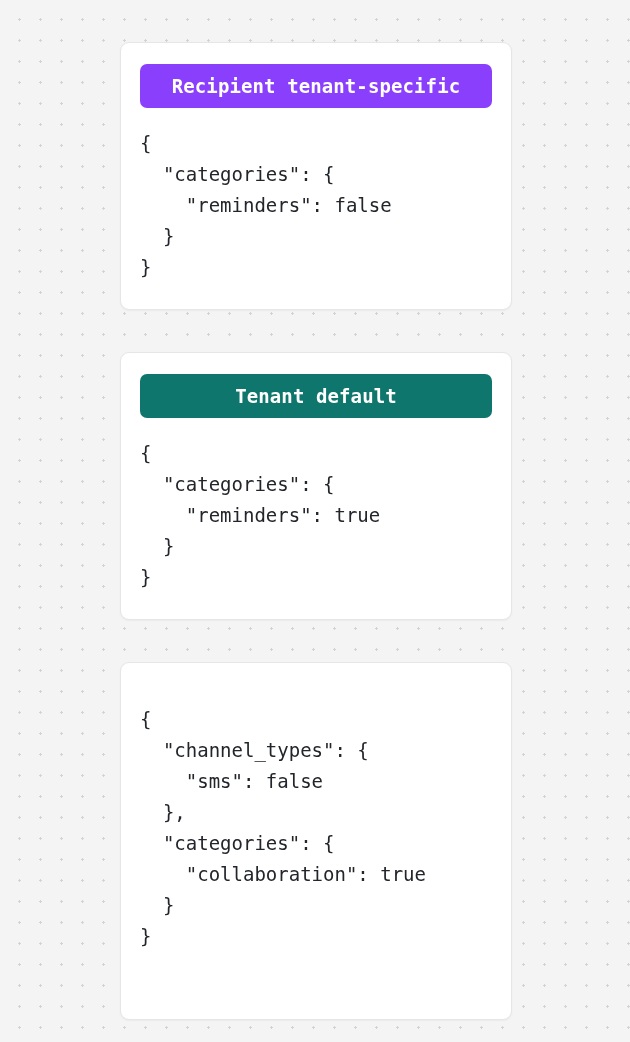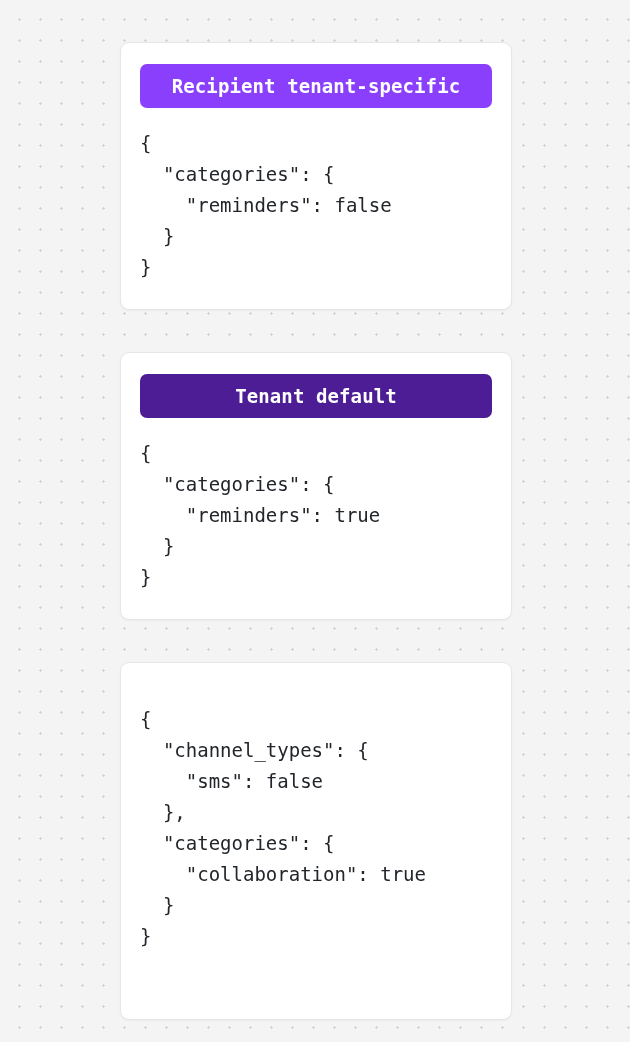--- a/index.html
+++ b/index.html
@@ -50,21 +50,21 @@
     color: #ffffff;
     font-family: "DejaVu Sans Mono", "Liberation Mono", monospace;
     font-size: 19px;
     font-weight: 700;
     letter-spacing: 0.1px;
     line-height: 1;
     user-select: none;
   }
 
   .badge-purple { background: #8a3ffc; }
-  .badge-blue   { background: #4c1d95; }
+  .badge-blue   { background: #0f766e; }
   .badge-green  { background: #16a85a; }
 
   .code {
     margin: 0;
     padding: 0;
     margin-top: 20px;
     font-family: "DejaVu Sans Mono", "Liberation Mono", monospace;
     font-size: 19px;
     line-height: 31px;
     color: #22252a;

